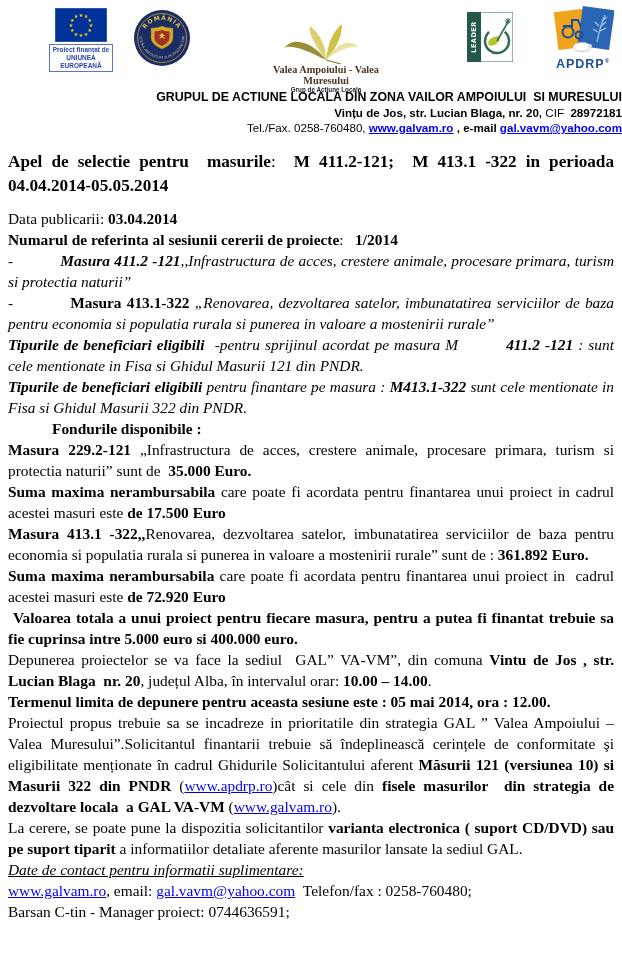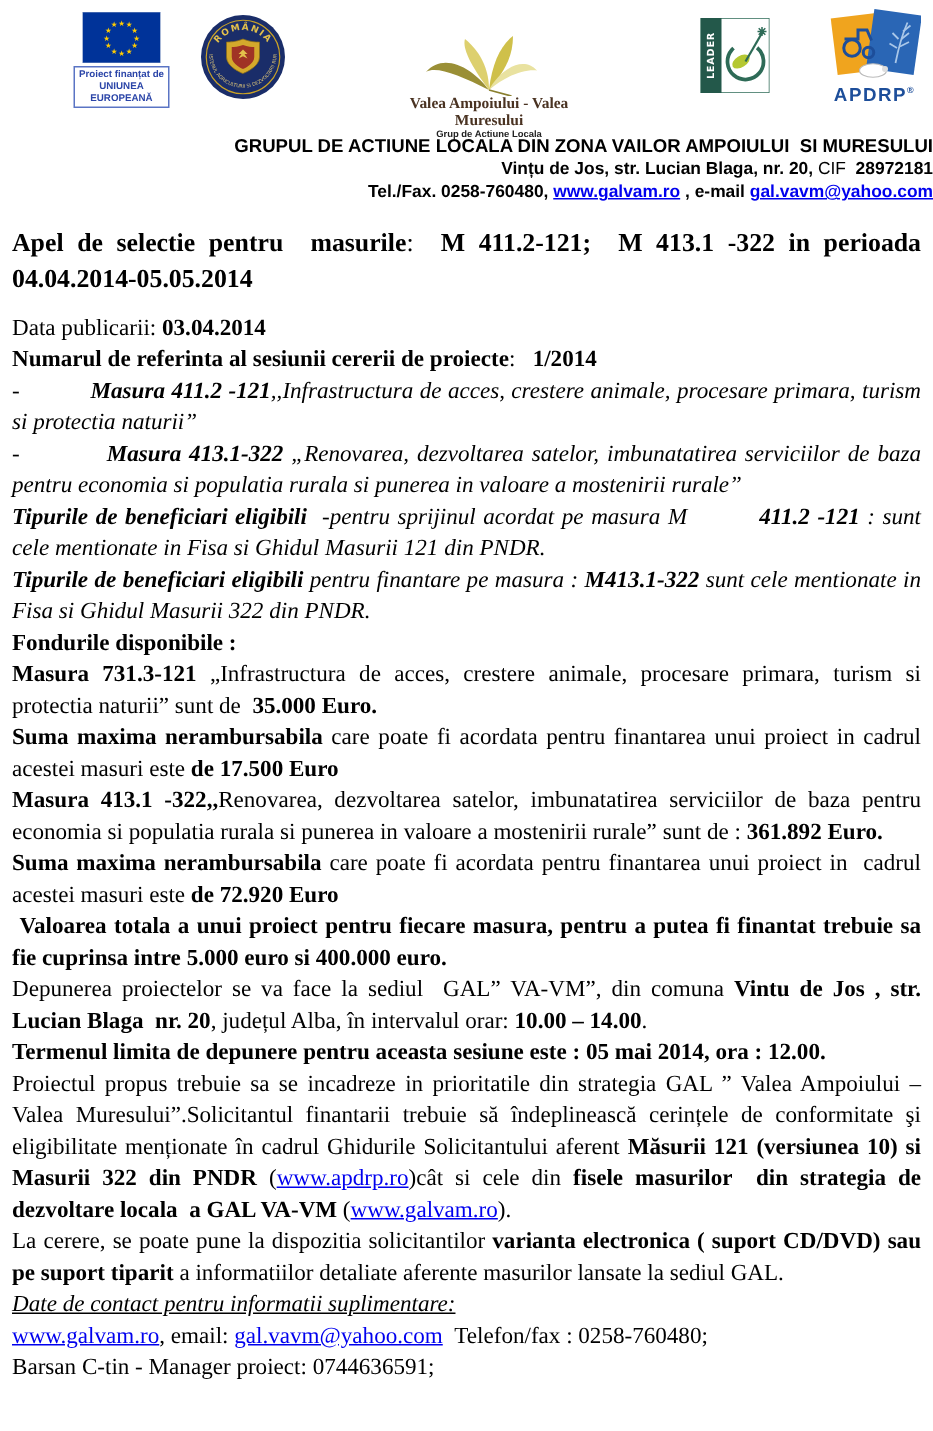--- a/index.html
+++ b/index.html
@@ -129,33 +129,33 @@
         <circle cx="38" cy="44" r="2" fill="#dddddd"></circle>
       </svg>
       <div class="apdrp-label"><span>APDRP</span><sup>®</sup></div>
     </div>
 
   </div>
 
   <div class="org">
       <p class="para org1"><span style="font-weight: bold;">GRUPUL DE ACTIUNE LOCALA DIN ZONA VAILOR AMPOIULUI &nbsp;SI MURESULUI</span></p>
       <p class="para org2"><span style="font-weight: bold;">Vințu de Jos, str. Lucian Blaga, nr. 20, </span><span>CIF</span><span style="font-weight: bold;"> &nbsp;28972181</span></p>
-      <p class="para org3"><span style="font-weight: bold;">Tel./Fax. 0258-760480, </span><a href="#" class="lnk" style="font-weight: bold;">www.galvam.ro</a><span style="font-weight: bold;"> , </span><span style="font-weight: bold;">e-mail </span><a href="#" class="lnk" style="font-weight: bold;">gal.vavm@yahoo.com</a></p>
+      <p class="para org3"><span style="font-weight: normal;">Tel./Fax. 0258-760480, </span><a href="#" class="lnk" style="font-weight: bold;">www.galvam.ro</a><span style="font-weight: bold;"> , </span><span style="font-weight: bold;">e-mail </span><a href="#" class="lnk" style="font-weight: bold;">gal.vavm@yahoo.com</a></p>
     </div>
 
   <div class="doc">
       <p class="para doc-title"><span style="font-weight: bold;">Apel de selectie pentru &nbsp;masurile</span><span>: &nbsp;</span><span style="font-weight: bold;">M 411.2-121; &nbsp;M 413.1 -322 in perioada 04.04.2014-05.05.2014</span></p>
       <p class="para"><span>Data publicarii: </span><span style="font-weight: bold;">03.04.2014</span></p>
       <p class="para"><span style="font-weight: bold;">Numarul de referinta al sesiunii cererii de proiecte</span><span>: &nbsp;&nbsp;</span><span style="font-weight: bold;">1/2014</span></p>
       <p class="para"><span>-&nbsp;&nbsp;&nbsp;&nbsp;&nbsp;&nbsp;&nbsp;&nbsp;&nbsp;&nbsp;&nbsp;</span><span style="font-weight: bold; font-style: italic;">Masura 411.2 -121</span><span style="font-style: italic;">,,Infrastructura de acces, crestere animale, procesare primara, turism si protectia naturii”</span></p>
-      <p class="para"><span>-&nbsp;&nbsp;&nbsp;&nbsp;&nbsp;&nbsp;&nbsp;&nbsp;&nbsp;&nbsp;&nbsp;</span><span style="font-weight: bold; font-style: italic;">Masura 413.1-322 </span><span style="font-style: italic;">„Renovarea, dezvoltarea satelor, imbunatatirea serviciilor de baza pentru economia si populatia rurala si punerea in valoare a mostenirii rurale”</span></p>
+      <p class="para"><span>-&nbsp;&nbsp;&nbsp;&nbsp;&nbsp;&nbsp;&nbsp;&nbsp;&nbsp;&nbsp;&nbsp;</span><span style="font-weight: bold; ">Masura 413.1-322 </span><span style="font-style: italic;">„Renovarea, dezvoltarea satelor, imbunatatirea serviciilor de baza pentru economia si populatia rurala si punerea in valoare a mostenirii rurale”</span></p>
       <p class="para"><span style="font-weight: bold; font-style: italic;">Tipurile de beneficiari eligibili</span><span style="font-style: italic;"> &nbsp;-pentru sprijinul acordat pe masura M</span><span style="font-weight: bold; font-style: italic; padding-left: 48px;">411.2 -121</span><span style="font-style: italic;"> : sunt cele mentionate in Fisa si Ghidul Masurii 121 din PNDR.</span></p>
       <p class="para"><span style="font-weight: bold; font-style: italic;">Tipurile de beneficiari eligibili</span><span style="font-style: italic;"> pentru finantare pe masura : </span><span style="font-weight: bold; font-style: italic;">M413.1-322</span><span style="font-style: italic;"> sunt cele mentionate in Fisa si Ghidul Masurii 322 din PNDR.</span></p>
-      <p class="para"><span style="font-weight: bold;">Fondurile disponibile :</span></p>
-      <p class="para"><span style="font-weight: bold;">Masura 731.3-121 </span><span>„Infrastructura de acces, crestere animale, procesare primara, turism si protectia naturii” sunt de &nbsp;</span><span style="font-weight: bold;">35.000 Euro.</span></p>
+      <p class="para"><span style="font-weight: bold; margin-left: 44px;">Fondurile disponibile :</span></p>
+      <p class="para"><span style="font-weight: bold;">Masura 229.2-121 </span><span>„Infrastructura de acces, crestere animale, procesare primara, turism si protectia naturii” sunt de &nbsp;</span><span style="font-weight: bold;">35.000 Euro.</span></p>
       <p class="para"><span style="font-weight: bold;">Suma maxima nerambursabila</span><span> care poate fi acordata pentru finantarea unui proiect in cadrul acestei masuri este </span><span style="font-weight: bold;">de 17.500 Euro</span></p>
       <p class="para"><span style="font-weight: bold;">Masura 413.1 -322,,</span><span>Renovarea, dezvoltarea satelor, imbunatatirea serviciilor de baza pentru economia si populatia rurala si punerea in valoare a mostenirii rurale” sunt de : </span><span style="font-weight: bold;">361.892 Euro.</span></p>
       <p class="para"><span style="font-weight: bold;">Suma maxima nerambursabila</span><span> care poate fi acordata pentru finantarea unui proiect in &nbsp;cadrul acestei masuri este </span><span style="font-weight: bold;">de 72.920 Euro</span></p>
       <p class="para"><span style="font-weight: bold;">&nbsp;Valoarea totala a unui proiect pentru fiecare masura, pentru a putea fi finantat trebuie sa fie cuprinsa intre 5.000 euro si 400.000 euro.</span></p>
       <p class="para"><span>Depunerea proiectelor se va face la sediul &nbsp;GAL” VA-VM”, din comuna </span><span style="font-weight: bold;">Vintu de Jos , str. Lucian Blaga &nbsp;nr. 20</span><span>, județul Alba, în intervalul orar: </span><span style="font-weight: bold;">10.00 – 14.00</span><span>.</span></p>
       <p class="para"><span style="font-weight: bold;">Termenul limita de depunere pentru aceasta sesiune este : 05 mai 2014, ora : 12.00.</span></p>
       <p class="para"><span>Proiectul propus trebuie sa se incadreze in prioritatile din strategia GAL ” Valea Ampoiului – Valea Muresului”.Solicitantul finantarii trebuie să îndeplinească cerințele de conformitate şi eligibilitate menționate în cadrul Ghidurile Solicitantului aferent </span><span style="font-weight: bold;">Măsurii 121 (versiunea 10) si Masurii 322 din PNDR </span><span>(</span><a href="#" class="lnk">www.apdrp.ro</a><span>)cât si cele din </span><span style="font-weight: bold;">fisele masurilor &nbsp;din strategia de dezvoltare locala &nbsp;a GAL VA-VM</span><span> (</span><a href="#" class="lnk">www.galvam.ro</a><span>).</span></p>
       <p class="para"><span>La cerere, se poate pune la dispozitia solicitantilor </span><span style="font-weight: bold;">varianta electronica ( suport CD/DVD) sau pe suport tiparit</span><span> a informatiilor detaliate aferente masurilor lansate la sediul GAL.</span></p>
       <p class="para"><span style="font-weight: normal; font-style: italic; text-decoration: underline;">Date de contact pentru informatii suplimentare:</span></p>
       <p class="para"><a href="#" class="lnk">www.galvam.ro</a><span>, email: </span><a href="#" class="lnk">gal.vavm@yahoo.com</a><span> &nbsp;Telefon/fax : 0258-760480;</span></p>

